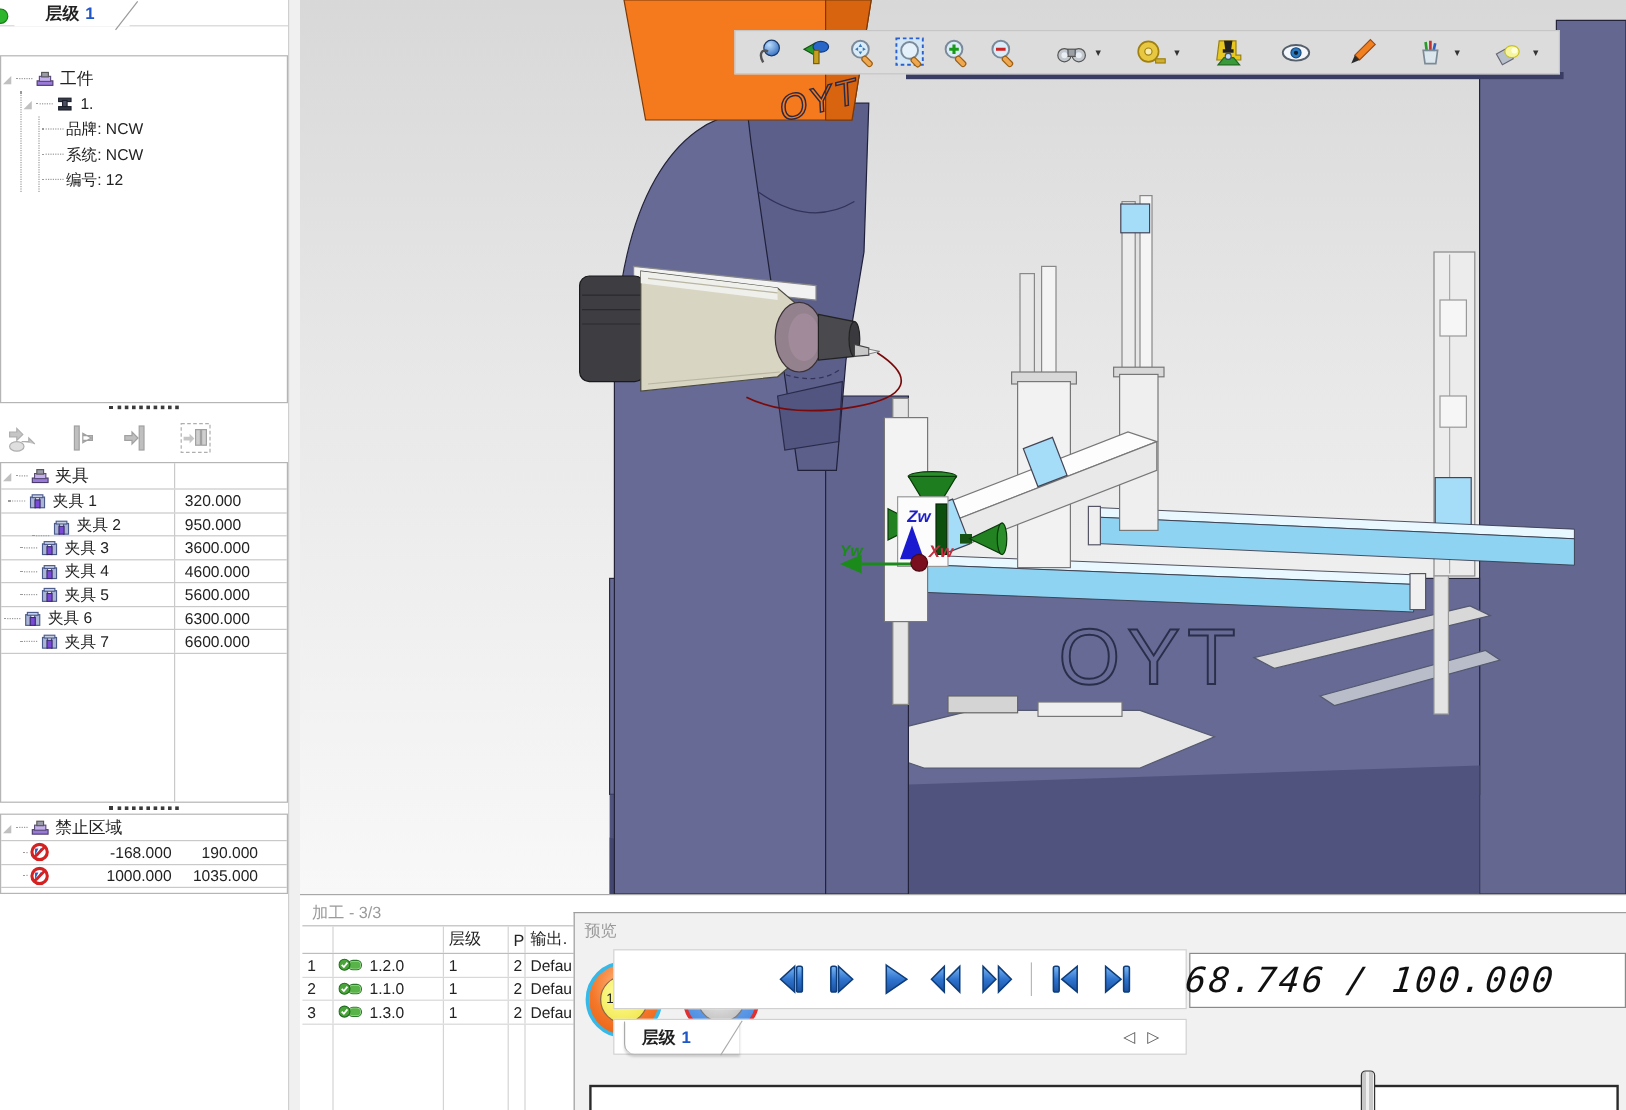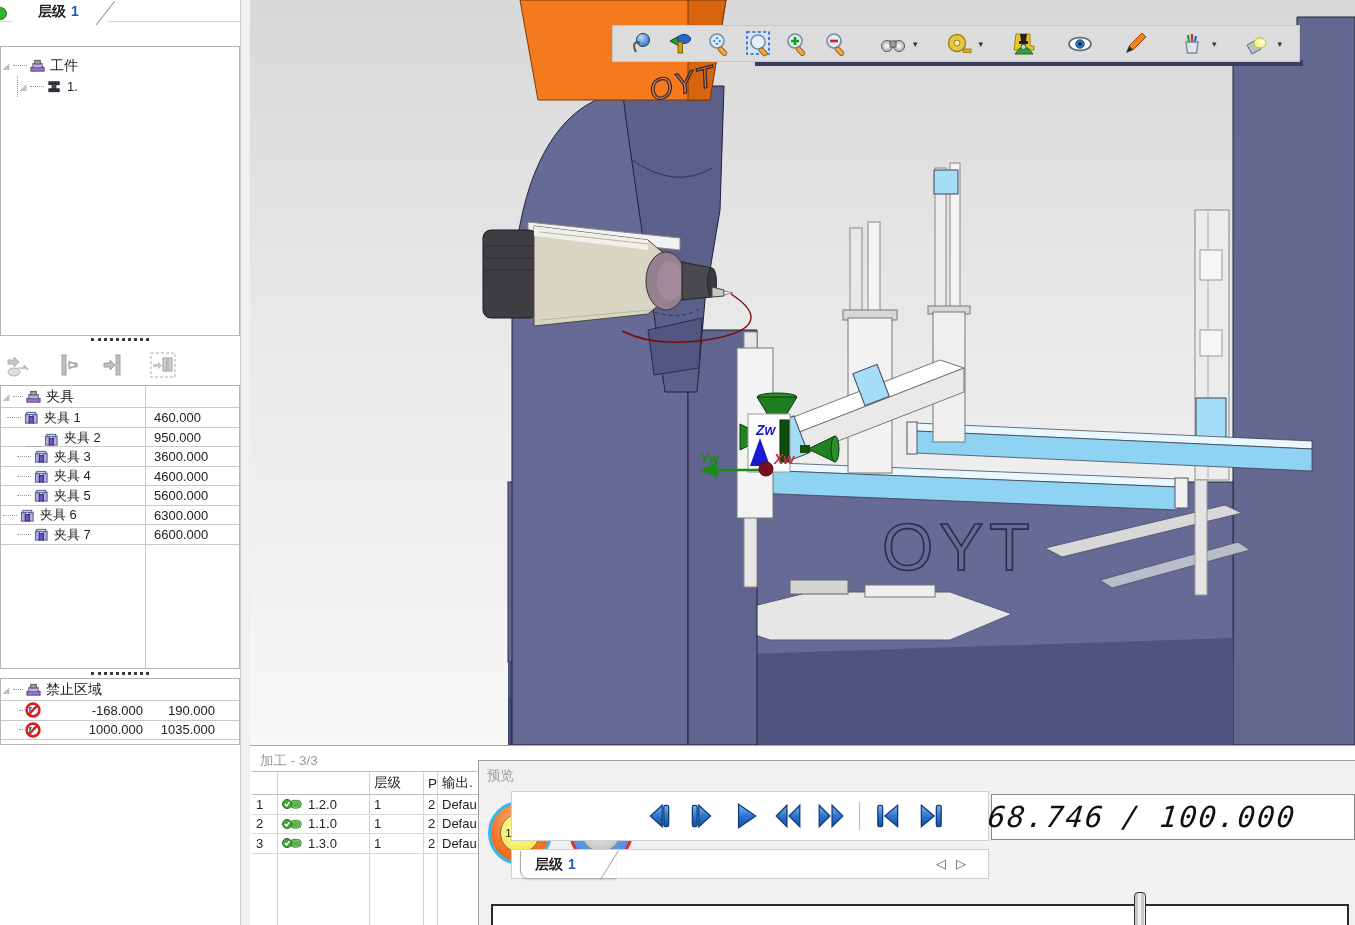--- a/index.html
+++ b/index.html
@@ -161,20 +161,34 @@
     </div>
     <div class="tchild">
       <div class="trow">
         <span class="expander">◢</span>
         <span class="dots"></span>
         <svg class="tic" viewBox="0 0 16 16">
             <use href="#ic-part"></use>
           </svg>
         <span>1.</span>
       </div>
+      <div class="tchild2">
+        <div class="trow">
+          <span class="dots" style="width:18px;"></span>
+          <span>品牌: NCW</span>
+        </div>
+        <div class="trow">
+          <span class="dots" style="width:18px;"></span>
+          <span>系统: NCW</span>
+        </div>
+        <div class="trow">
+          <span class="dots" style="width:18px;"></span>
+          <span>编号: 12</span>
+        </div>
+      </div>
     </div>
   </div>
 
   <div class="splitter" style="top:336px;">
       <i></i>
     </div>
 
   <div id="mini-toolbar">
     <span class="mbtn">
       <svg width="26" height="26" viewBox="0 0 26 26">
@@ -226,21 +240,21 @@
       <span class="val"></span>
     </div>
     <div class="frow">
       <span class="nm" style="padding-left:4px;">
           <span class="dots"></span>
           <svg class="tic" viewBox="0 0 16 16">
             <use href="#ic-fixture"></use>
           </svg>
           <span>夹具 1</span>
         </span>
-      <span class="val">460.000</span>
+      <span class="val">320.000</span>
     </div>
     <div class="frow">
       <span class="nm" style="padding-left:24px;align-items:flex-end;">
           <span class="dots"></span>
           <svg class="tic" viewBox="0 0 16 16">
             <use href="#ic-fixture"></use>
           </svg>
           <span>夹具 2</span>
         </span>
       <span class="val">950.000</span>

